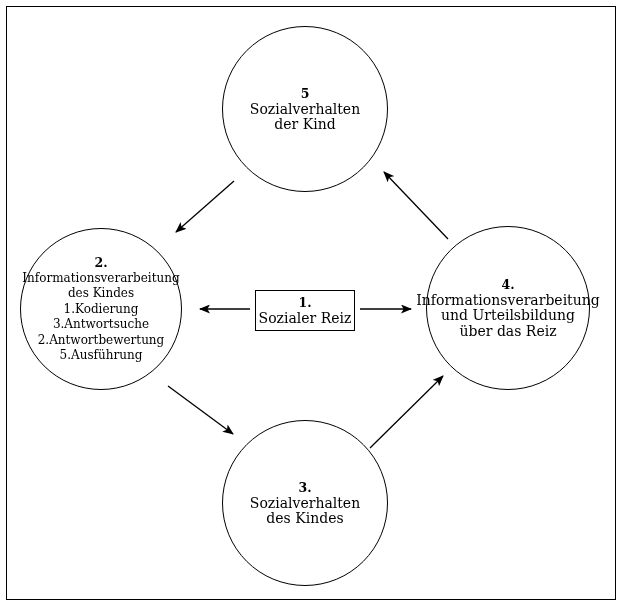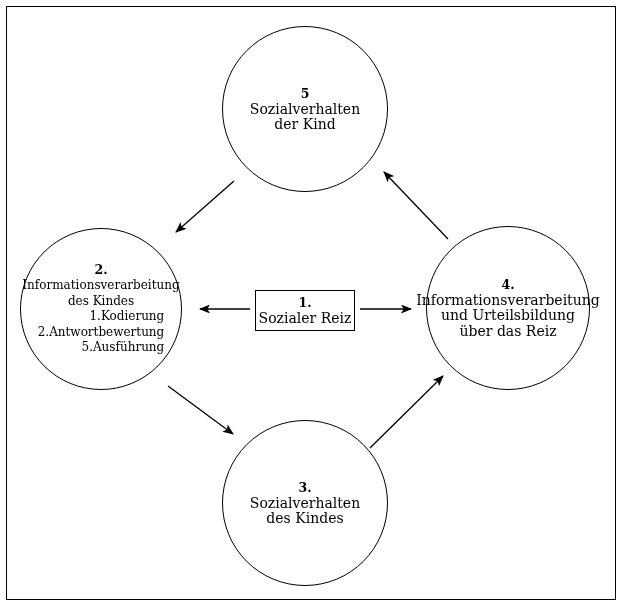--- a/index.html
+++ b/index.html
@@ -63,21 +63,20 @@
   }
   .node-list {
     margin: 0;
     padding: 0;
     list-style: none;
   }
   .node-list li {
     font-size: 12.5px;
     line-height: 15.5px;
     white-space: nowrap;
-    text-align: right;
   }
 
   
   #node-top    { left: 222px; top:  26px; width: 166px; height: 166px; }
   #node-left   { left:  20px; top: 228px; width: 162px; height: 162px; }
   #node-right  { left: 426px; top: 226px; width: 164px; height: 164px; }
   #node-bottom { left: 222px; top: 420px; width: 166px; height: 166px; }
   #node-center { left: 255px; top: 290px; width: 100px; height: 41px; }
 
   #node-left .node-num   { margin-bottom: 0px; }
@@ -128,20 +127,21 @@
     <div class="node-line">Sozialverhalten</div>
     <div class="node-line">der Kind</div>
   </div>
 
   <div id="node-left" class="node circle">
     <div class="node-num">2.</div>
     <div class="node-line">Informationsverarbeitung</div>
     <div class="node-line">des Kindes</div>
     <ul class="node-list">
       <li>1.Kodierung</li>
+      <li>3.Antwortsuche</li>
       <li>2.Antwortbewertung</li>
       <li>5.Ausführung</li>
     </ul>
   </div>
 
   <div id="node-center" class="node rect">
     <div class="node-num">1.</div>
     <div class="node-line">Sozialer Reiz</div>
   </div>
 

